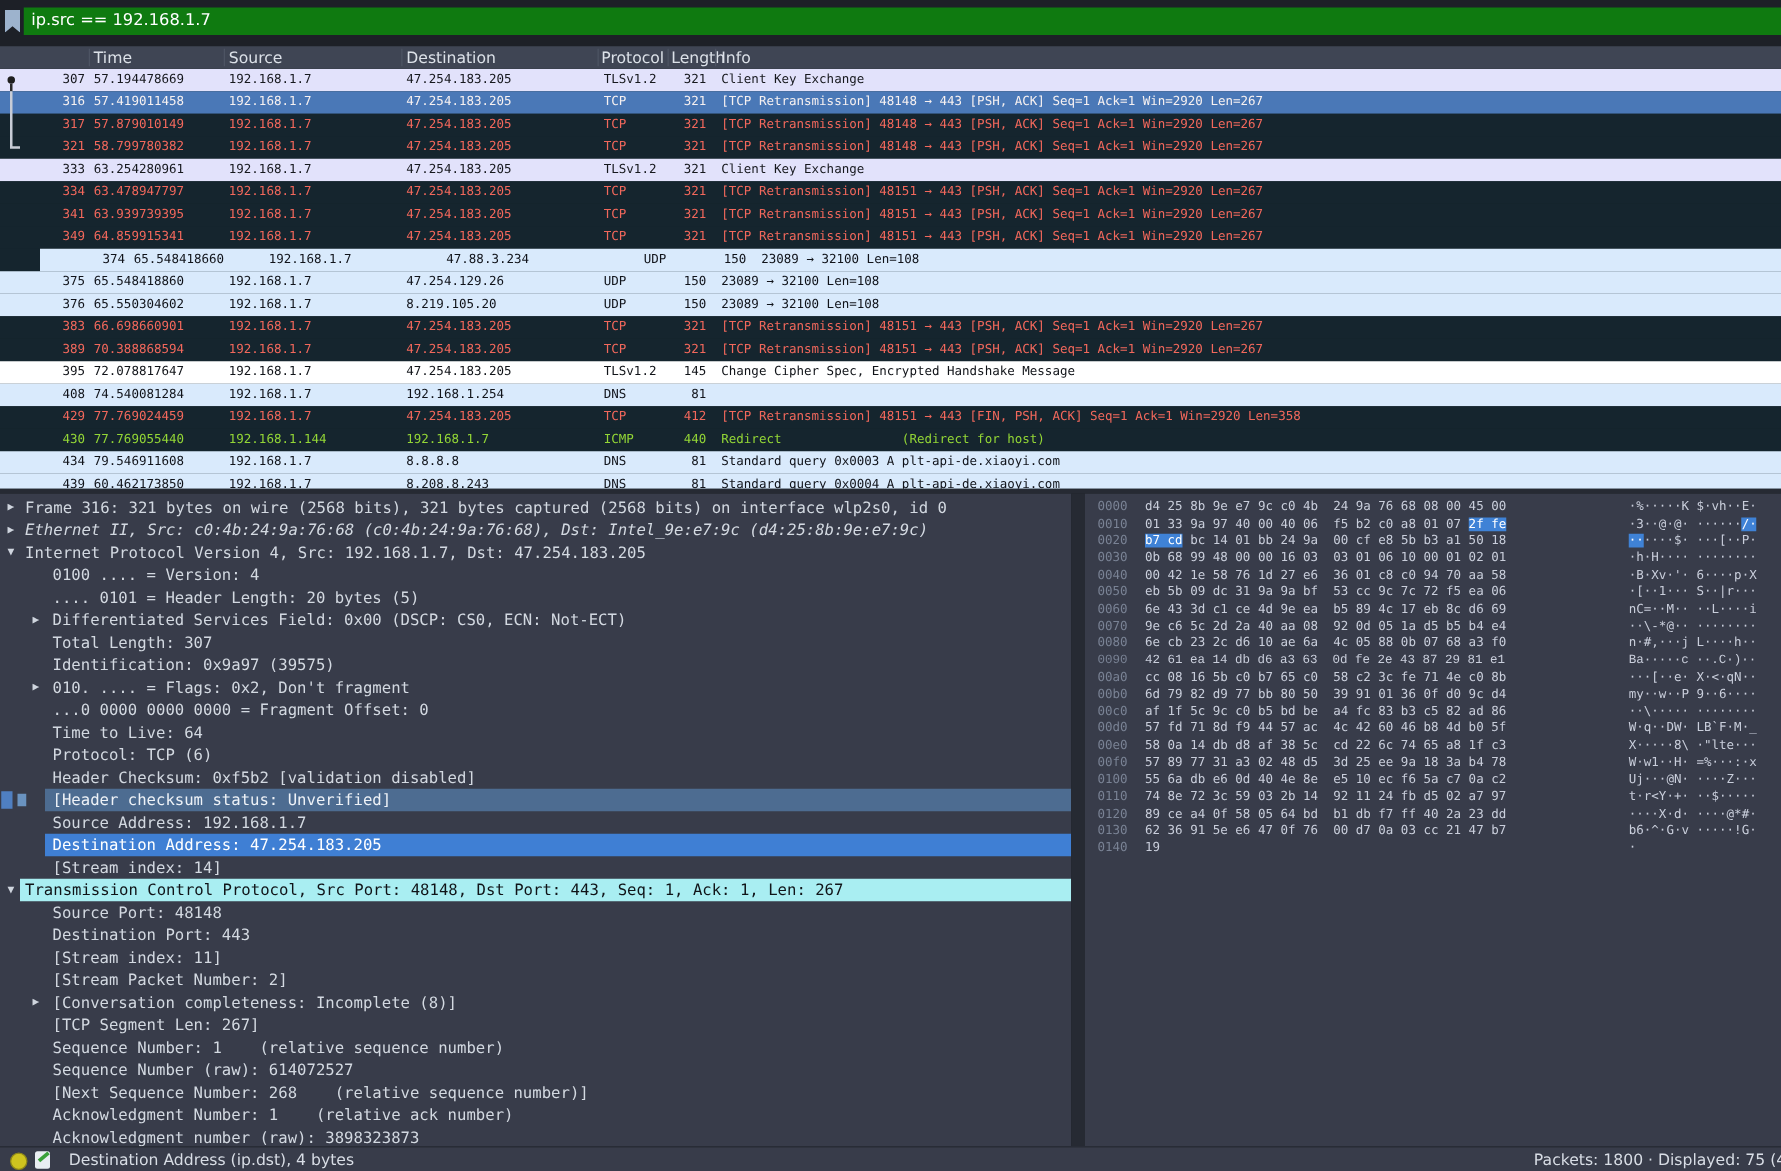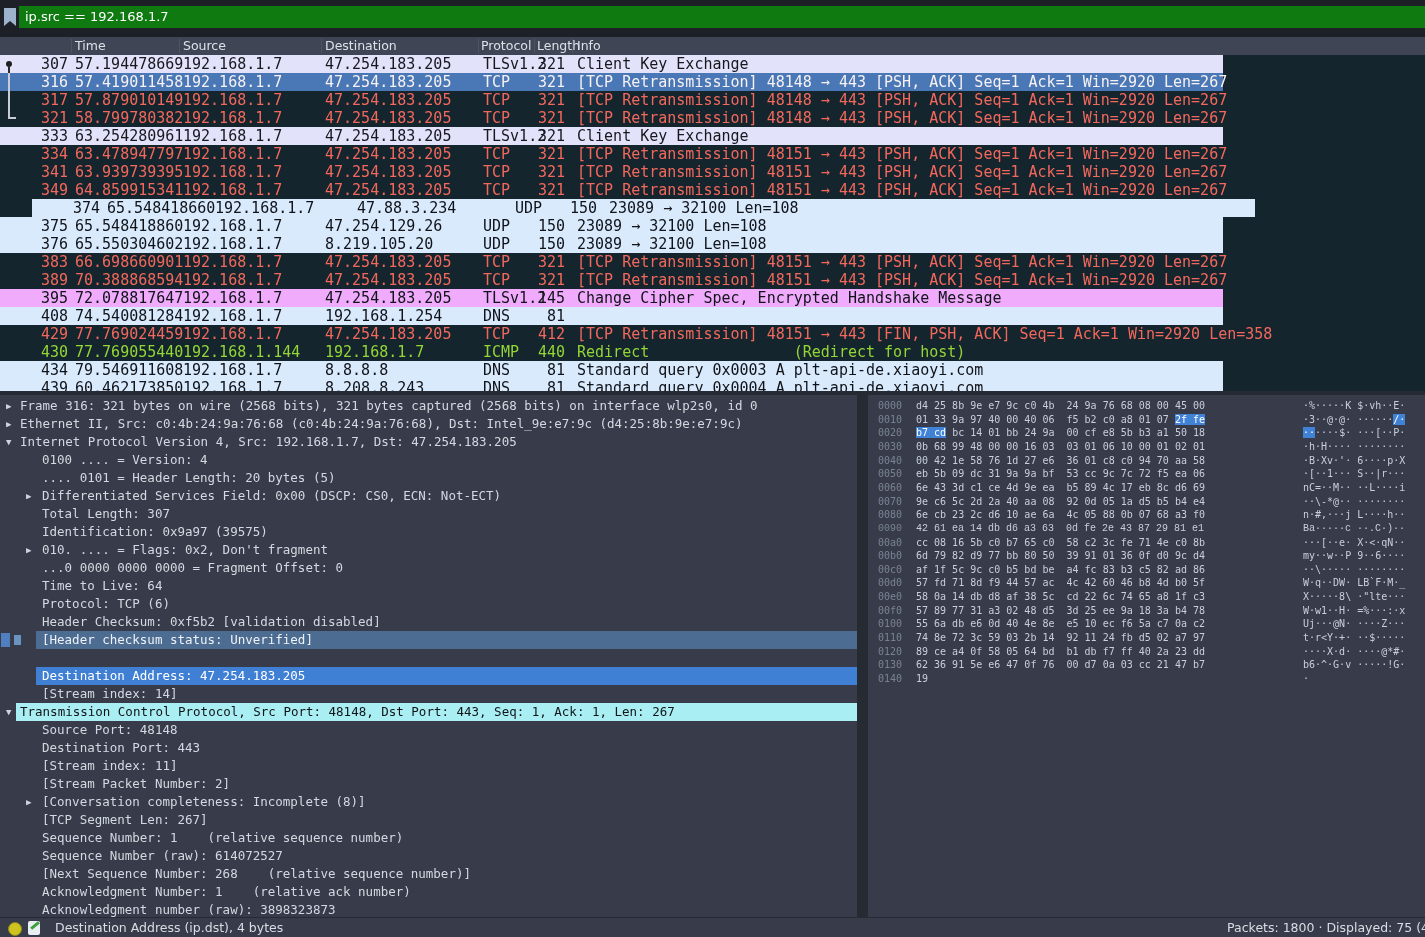--- a/index.html
+++ b/index.html
@@ -12,35 +12,35 @@
     clip-path:polygon(0 0,100% 0,100% 100%,50% 72%,0 100%);cursor:pointer;}
   .filterfield{position:absolute;left:19px;top:6px;right:0;height:22px;background:#0f7a10;
     color:#ffffff;font-size:13px;line-height:22px;padding-left:6px;white-space:pre;}
 
   
   .plheader{position:absolute;left:0;top:37px;width:1425px;height:18px;background:#3f4554;
     border-bottom:1px solid #262a33;}
   .hcol{position:absolute;top:0;height:18px;line-height:18px;font-size:12.5px;color:#dce1e8;cursor:pointer;}
   .hsep{position:absolute;top:2px;width:1px;height:14px;background:#4d5463;}
   .plist{position:absolute;left:0;top:55px;width:1425px;height:336px;overflow:hidden;background:#15252e;}
-  .prow{position:absolute;left:0;width:1223px;height:18px;font-family:"DejaVu Sans Mono",monospace;
-    font-size:15px;line-height:18px;white-space:pre;cursor:pointer;}
+  .prow{position:absolute;left:0;width:1425px;height:18px;font-family:"DejaVu Sans Mono",monospace;
+    font-size:10px;line-height:18px;white-space:pre;cursor:pointer;}
   .prow span{position:absolute;top:0;height:18px;}
   .c-no{left:0;width:68px;text-align:right;}
   .c-time{left:75px;}
   .c-src{left:183px;}
   .c-dst{left:325px;}
   .c-proto{left:483px;}
   .c-len{left:505px;width:60px;text-align:right;}
   .c-info{left:577px;}
   .row-tls{background:#e2e2fb;color:#16181d;}
   .row-selected{background:#4a78b7;color:#f7f1f1;}
   .row-bad{background:#15252e;color:#f2685c;}
   .row-light{background:#d9eafc;color:#10131a;}
-  .row-cipher{background:#f0abfc;color:#101318;}
+  .row-cipher{background:#ffffff;color:#101318;}
   .row-icmp{background:#15252e;color:#93d636;}
   .bracket{position:absolute;pointer-events:none;}
 
   
   .hdiv{position:absolute;left:0;top:391px;width:1425px;height:4px;background:#262a33;}
   .details{position:absolute;left:0;top:395px;width:857px;height:522px;background:#383c4a;overflow:hidden;}
   .vdiv{position:absolute;left:857px;top:395px;width:11px;height:522px;background:#262a33;}
   .hexpane{position:absolute;left:868px;top:395px;width:557px;height:522px;background:#383c4a;overflow:hidden;}
 
   .drow{position:absolute;left:0;width:857px;height:18px;font-family:"DejaVu Sans Mono",monospace;
@@ -125,33 +125,34 @@
       <div class="bracket" style="left: 5.5px; top: 6px; width: 6px; height: 6px; border-radius: 50%; background: rgb(31, 31, 31);"></div>
       <div class="bracket" style="left: 8px; top: 12px; width: 1.5px; height: 6px; background: rgb(42, 42, 42);"></div>
       <div class="bracket" style="left: 8px; top: 18px; width: 1.5px; height: 45px; background: rgb(199, 204, 214);"></div>
       <div class="bracket" style="left: 8px; top: 62px; width: 8px; height: 1.5px; background: rgb(199, 204, 214);"></div>
     </div>
 
   <div class="hdiv"></div>
 
   <div class="details">
       <div class="drow" style="top: 2px;"><span class="arr" style="left: 6px;">▶</span><span class="txt" style="left: 20px;">Frame 316: 321 bytes on wire (2568 bits), 321 bytes captured (2568 bits) on interface wlp2s0, id 0</span></div>
-      <div class="drow" style="top: 20px;"><span class="arr" style="left: 6px;">▶</span><span class="txt" style="left: 20px;">Ethernet II, Src: c0:4b:24:9a:76:68 (c0:4b:24:9a:76:68), Dst: Intel_9e:e7:9c (d4:25:8b:9e:e7:9c)</span></div>
+      <div class="drow" style="top: 20px;"><span class="arr" style="left: 6px;">▶</span><span class="txt" style="left: 20px; font-style: italic;">Ethernet II, Src: c0:4b:24:9a:76:68 (c0:4b:24:9a:76:68), Dst: Intel_9e:e7:9c (d4:25:8b:9e:e7:9c)</span></div>
       <div class="drow" style="top: 38px;"><span class="arr" style="left: 6px;">▼</span><span class="txt" style="left: 20px;">Internet Protocol Version 4, Src: 192.168.1.7, Dst: 47.254.183.205</span></div>
       <div class="drow" style="top: 56px;"><span class="txt" style="left: 42px;">0100 .... = Version: 4</span></div>
       <div class="drow" style="top: 74px;"><span class="txt" style="left: 42px;">.... 0101 = Header Length: 20 bytes (5)</span></div>
       <div class="drow" style="top: 92px;"><span class="arr" style="left: 26px;">▶</span><span class="txt" style="left: 42px;">Differentiated Services Field: 0x00 (DSCP: CS0, ECN: Not-ECT)</span></div>
       <div class="drow" style="top: 110px;"><span class="txt" style="left: 42px;">Total Length: 307</span></div>
       <div class="drow" style="top: 128px;"><span class="txt" style="left: 42px;">Identification: 0x9a97 (39575)</span></div>
       <div class="drow" style="top: 146px;"><span class="arr" style="left: 26px;">▶</span><span class="txt" style="left: 42px;">010. .... = Flags: 0x2, Don't fragment</span></div>
       <div class="drow" style="top: 164px;"><span class="txt" style="left: 42px;">...0 0000 0000 0000 = Fragment Offset: 0</span></div>
       <div class="drow" style="top: 182px;"><span class="txt" style="left: 42px;">Time to Live: 64</span></div>
       <div class="drow" style="top: 200px;"><span class="txt" style="left: 42px;">Protocol: TCP (6)</span></div>
       <div class="drow" style="top: 218px;"><span class="txt" style="left: 42px;">Header Checksum: 0xf5b2 [validation disabled]</span></div>
       <div class="drow" style="top: 236px;"><div class="hlbar hl-muted" style="left: 36px; right: 0px;"></div><div class="mark1"></div><div class="mark2"></div><span class="txt hl-muted-fg" style="left: 42px;">[Header checksum status: Unverified]</span></div>
+      <div class="drow" style="top: 254px;"><span class="txt" style="left: 42px;">Source Address: 192.168.1.7</span></div>
       <div class="drow" style="top: 272px;"><div class="hlbar hl-selected" style="left: 36px; right: 0px;"></div><span class="txt hl-selected-fg" style="left: 42px;">Destination Address: 47.254.183.205</span></div>
       <div class="drow" style="top: 290px;"><span class="txt" style="left: 42px;">[Stream index: 14]</span></div>
       <div class="drow" style="top: 308px;"><div class="hlbar hl-proto" style="left: 16px; right: 0px;"></div><span class="arr" style="left: 6px; color: rgb(207, 213, 222);">▼</span><span class="txt hl-proto-fg" style="left: 20px;">Transmission Control Protocol, Src Port: 48148, Dst Port: 443, Seq: 1, Ack: 1, Len: 267</span></div>
       <div class="drow" style="top: 326px;"><span class="txt" style="left: 42px;">Source Port: 48148</span></div>
       <div class="drow" style="top: 344px;"><span class="txt" style="left: 42px;">Destination Port: 443</span></div>
       <div class="drow" style="top: 362px;"><span class="txt" style="left: 42px;">[Stream index: 11]</span></div>
       <div class="drow" style="top: 380px;"><span class="txt" style="left: 42px;">[Stream Packet Number: 2]</span></div>
       <div class="drow" style="top: 398px;"><span class="arr" style="left: 26px;">▶</span><span class="txt" style="left: 42px;">[Conversation completeness: Incomplete (8)]</span></div>
       <div class="drow" style="top: 416px;"><span class="txt" style="left: 42px;">[TCP Segment Len: 267]</span></div>
       <div class="drow" style="top: 434px;"><span class="txt" style="left: 42px;">Sequence Number: 1    (relative sequence number)</span></div>

